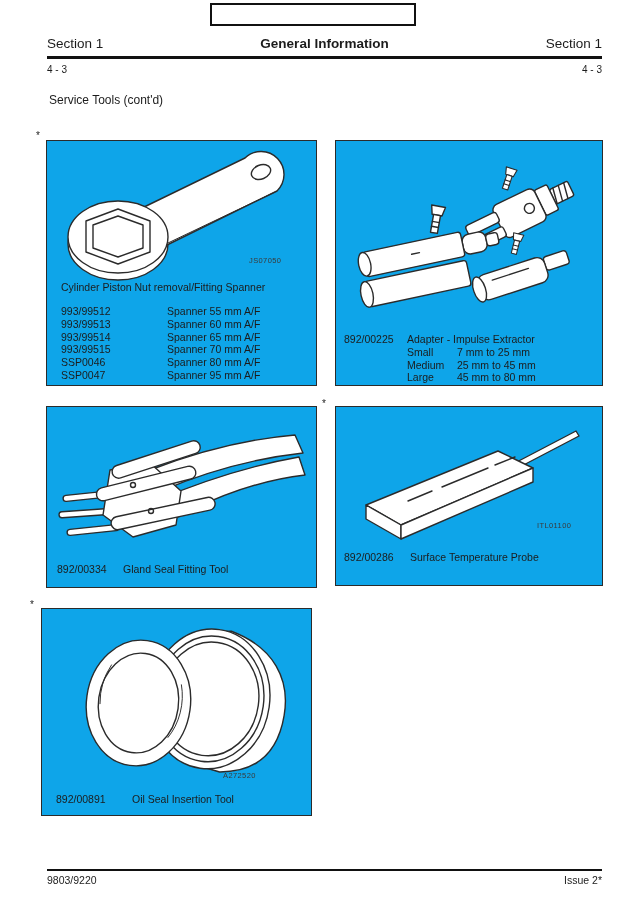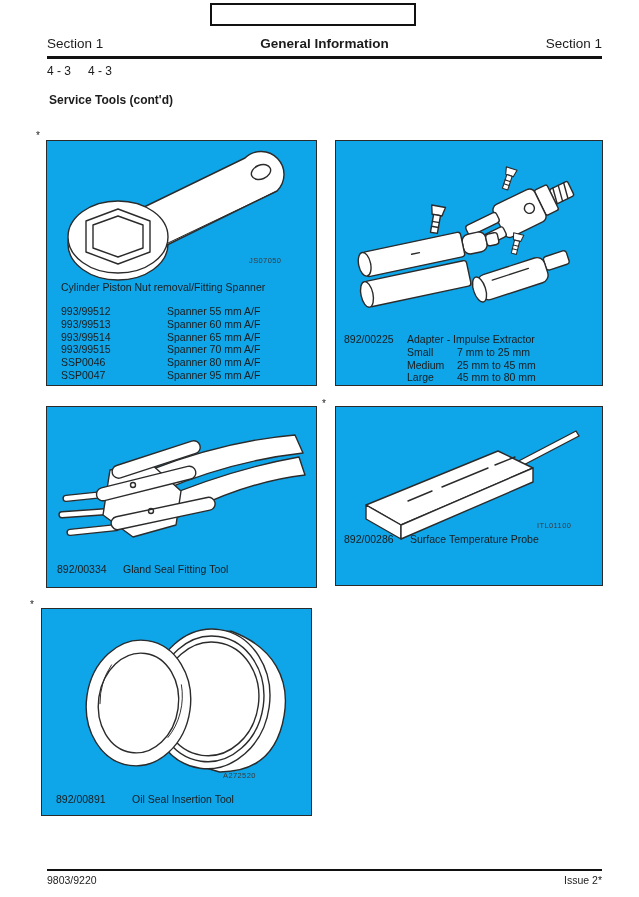--- a/index.html
+++ b/index.html
@@ -11,22 +11,22 @@
   }
   .abs { position:absolute;gap:17px; }
   .txt { font-size:10.5px; line-height:12.8px; color:#1c1c1c; }
   .bold { font-weight:bold; }
 
   
   .top-box { border:2px solid #111; background:#fff; }
   .hdr { font-size:13.5px; }
   .hdr-row { display:flex; justify-content:space-between; align-items:baseline; }
   .rule { background:#111; }
-  .pagenum-row { display:flex; font-size:12px; }
-  .section-heading { font-size:12px; font-weight:bold; }
+  .pagenum-row { display:flex; justify-content:space-between; font-size:10px; }
+  .section-heading { font-size:12px; font-weight:normal; }
 
   
   .panel { position:absolute; border:1.6px solid #2b2b2b; background:#0ea5e9; }
   .figcode { position:absolute; font-size:7.5px; letter-spacing:0.4px; color:#3a3a3a; }
   .rev-mark { position:absolute; font-size:10px; color:#222; line-height:6px; }
 
   .caption { position:absolute; font-size:10.5px; }
   .parts { position:absolute; }
   .parts-row { display:flex;gap:44px; }
   .part-no { width:62px; flex:none; }
@@ -211,21 +211,21 @@
         <path d="M163,48 L228,14 L231,19 L166,53 Z"></path>
         <path d="M18,88 L150,34 L185,51 L53,108 Z"></path>
         <path d="M18,88 L18,102 L53,122 L53,108 Z"></path>
         <path d="M53,108 L185,51 L185,65 L53,122 Z"></path>
         <line x1="60" y1="84" x2="84" y2="74"></line>
         <line x1="94" y1="70" x2="140" y2="51"></line>
         <line x1="147" y1="48" x2="167" y2="40"></line>
       </g>
     </svg>
     <div class="figcode" style="left:201px; top:114px;">ITL01100</div>
-    <div class="caption cap-row" style="left:8px; top:126px; width:252px;">
+    <div class="caption cap-row" style="left:8px; top:144px; width:252px;">
       <span class="pn-col">892/00286</span>
       <span>Surface Temperature Probe</span>
     </div>
   </div>
 
   <div class="panel p5" style="left:41px; top:608px; width:271px; height:208px;">
     <svg style="left:20px; top:6px;" width="235" height="162" viewBox="0 0 235 162">
       <g class="ink" fill="#fff" transform="rotate(8 120 80)">
 
         <path d="M160,10 C205,20 225,50 224,86 C223,124 204,146 168,151 L148,148 L148,12 Z"></path>

